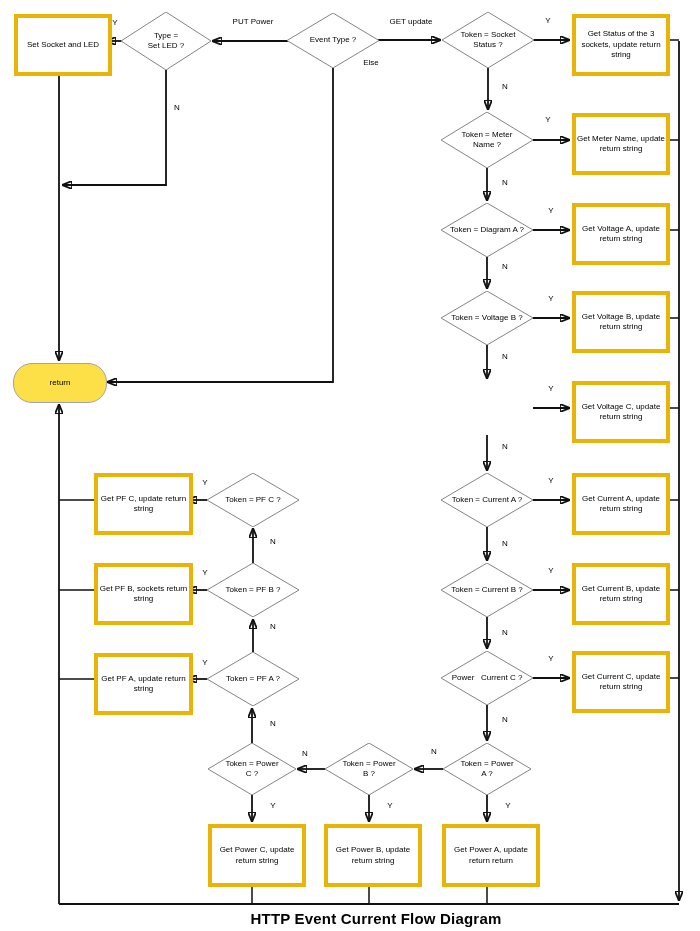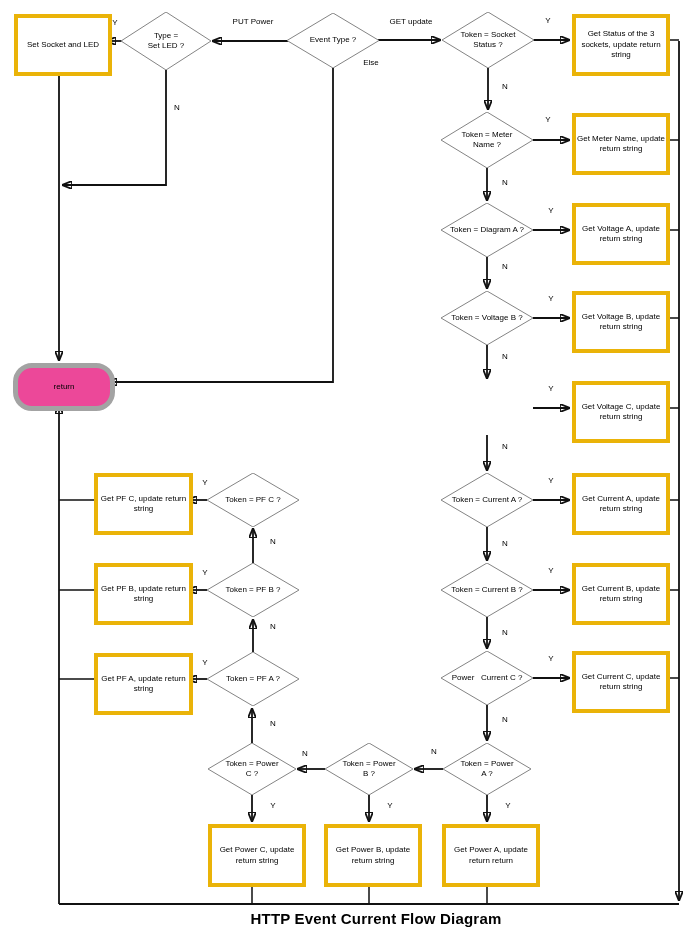--- a/index.html
+++ b/index.html
@@ -4,21 +4,21 @@
 <style>
   html,body{margin:0;padding:0;background:#ffffff;}
   #canvas{position:relative;width:700px;height:931px;background:#ffffff;
           font-family:"Liberation Sans",sans-serif;color:#000;overflow:hidden;}
   svg.edges{position:absolute;left:0;top:0;width:700px;height:931px;}
   svg.edges path{fill:none;stroke:#111111;stroke-width:1.8px;}
   svg.edges path.thin{stroke-width:1.5px;}
   .node{position:absolute;display:flex;align-items:center;justify-content:center;
         font-size:8px;line-height:1.3;text-align:center;}
   .box{border:4px solid #eab308;background:#ffffff;}
-  .oval{border:5px solid #a3a3a3;background:#ec4899;border-radius:19px;}
+  .oval{border:1px solid #a3a3a3;background:#fde047;border-radius:19px;}
   .lbl{white-space:pre-wrap;}
   .box .lbl{width:calc(100% + 10px);}
   .diamond svg.shape{position:absolute;left:0;top:0;width:100%;height:100%;}
   .diamond polygon{fill:#ffffff;stroke:#848484;stroke-width:1;vector-effect:non-scaling-stroke;}
   .diamond .lbl{position:relative;width:100%;}
   .elabel{position:absolute;font-size:8px;transform:translateX(-50%);white-space:nowrap;}
   .title{position:absolute;left:196px;top:910px;width:360px;text-align:center;
          font-size:15px;font-weight:bold;letter-spacing:0.2px;}
 </style>
 </head>
@@ -107,21 +107,21 @@
     </div>
   <div class="node box" style="left:572px;top:651px;width:90px;height:54px">
       <span class="lbl">Get Current C, update
 return string</span>
     </div>
   <div class="node box" style="left:94px;top:473px;width:91px;height:54px">
       <span class="lbl">Get PF C, update return
 string</span>
     </div>
   <div class="node box" style="left:94px;top:563px;width:91px;height:54px">
-      <span class="lbl">Get PF B, update return
+      <span class="lbl">Get PF B, sockets return
 string</span>
     </div>
   <div class="node box" style="left:94px;top:653px;width:91px;height:54px">
       <span class="lbl">Get PF A, update return
 string</span>
     </div>
   <div class="node box" style="left:208px;top:824px;width:90px;height:55px">
       <span class="lbl">Get Power C, update
 return string</span>
     </div>

